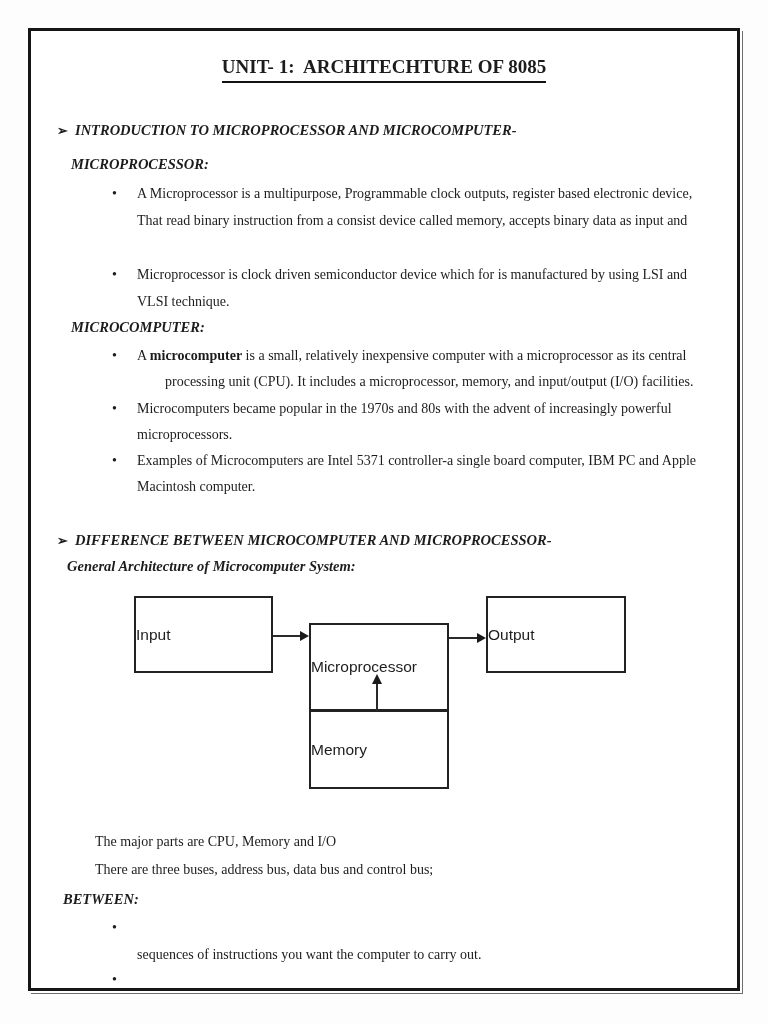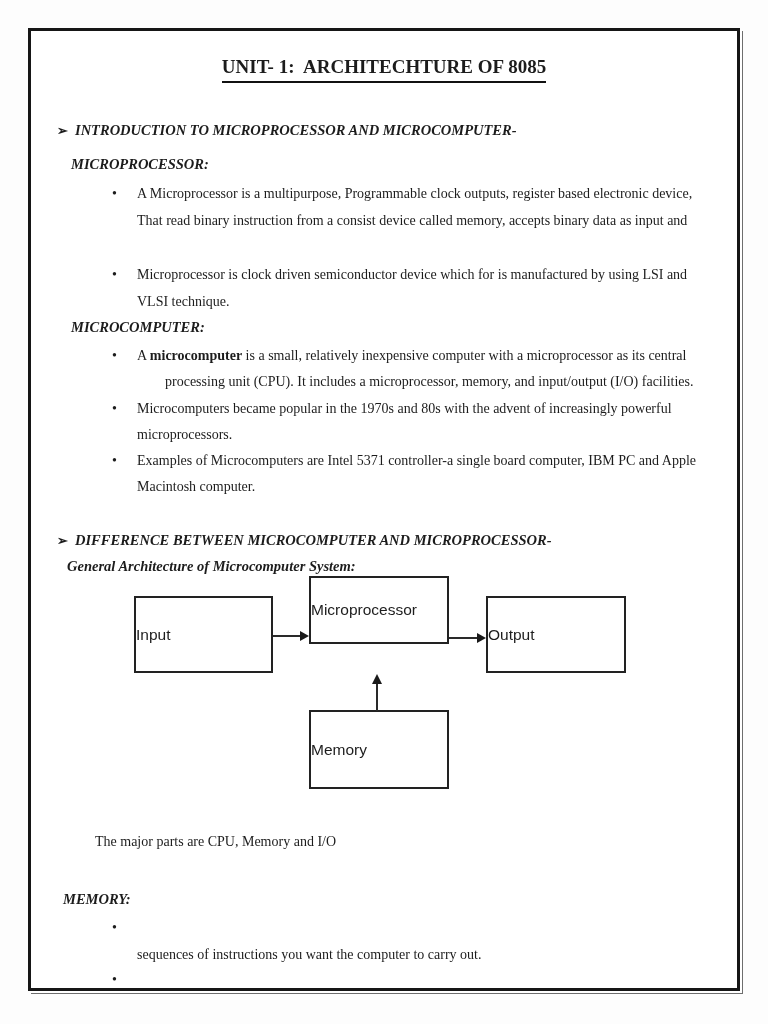--- a/index.html
+++ b/index.html
@@ -116,40 +116,41 @@
   <div class="ln just" style="left: 137px; top: 451px; width: 576px; word-spacing: 0px;">Examples of Microcomputers are Intel 5371 controller-a single board computer, IBM PC and Apple</div>
   <div class="ln" style="left:137px; top:477px;">Macintosh computer.</div>
 
   <span class="arrow-glyph" style="left:57px; top:531px;">➢</span>
   <div class="ln head" style="left:75px; top:530px;">DIFFERENCE BETWEEN MICROCOMPUTER AND MICROPROCESSOR-</div>
   <div class="ln head" style="left:67px; top:556px;">General Architecture of Microcomputer System:</div>
 
   <div class="dg-box" style="left:134px; top:596px; width:139px; height:77px;">
     <span>Input</span>
   </div>
-  <div class="dg-box" style="left:309px; top:576px; width:140px; height:68px;">
+  <div class="dg-box" style="left:309px; top:623px; width:140px; height:88px;">
     <span>Microprocessor</span>
   </div>
   <div class="dg-box" style="left:486px; top:596px; width:140px; height:77px;">
     <span>Output</span>
   </div>
   <div class="dg-box" style="left:309px; top:710px; width:140px; height:79px;">
     <span>Memory</span>
   </div>
 
   <div class="dg-line-h" style="left:273px; top:635px; width:28px;"></div>
   <div class="dg-head-right" style="left:300px; top:631px;"></div>
 
   <div class="dg-line-h" style="left:449px; top:637px; width:29px;"></div>
   <div class="dg-head-right" style="left:477px; top:633px;"></div>
 
   <div class="dg-line-v" style="left:376px; top:682px; height:29px;"></div>
   <div class="dg-head-up" style="left:372px; top:674px;"></div>
 
   <div class="ln" style="left:95px; top:832px;">The major parts are CPU, Memory and I/O</div>
+  <div class="ln" style="left:95px; top:860px;">There are three buses, address bus, data bus and control bus;</div>
 
-  <div class="ln head" style="left:63px; top:889px;">MEMORY:</div>
+  <div class="ln head" style="left:63px; top:889px;">BETWEEN:</div>
 
   <span class="dot" style="left:112px; top:918px;">•</span>
   <div class="ln" style="left:137px; top:945px;">sequences of instructions you want the computer to carry out.</div>
 
   <span class="dot" style="left:112px; top:970px;">•</span>
 </div>
 
 </body></html>

